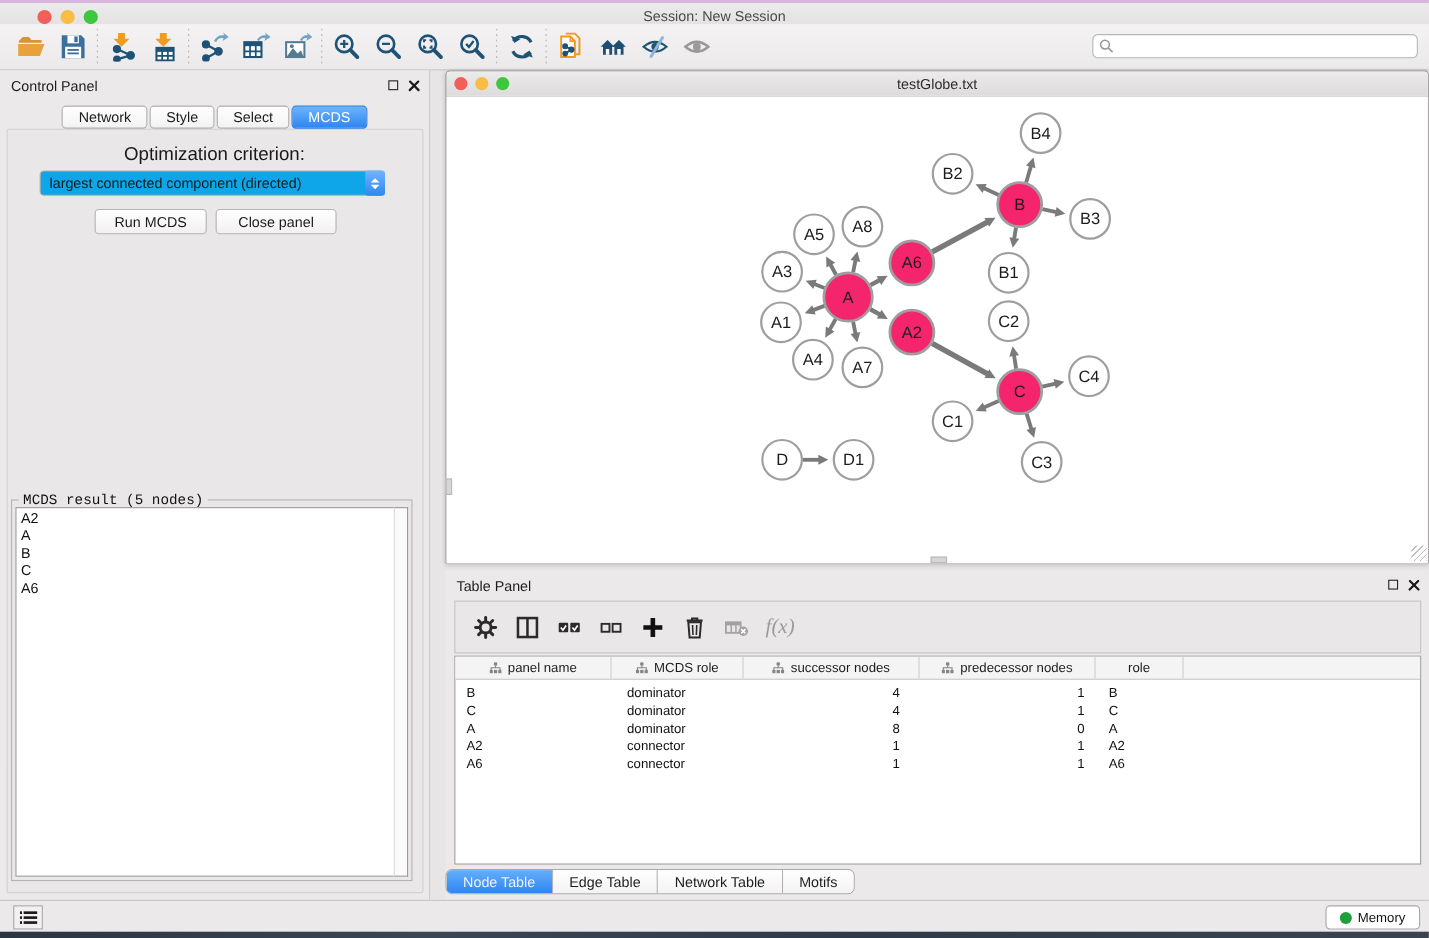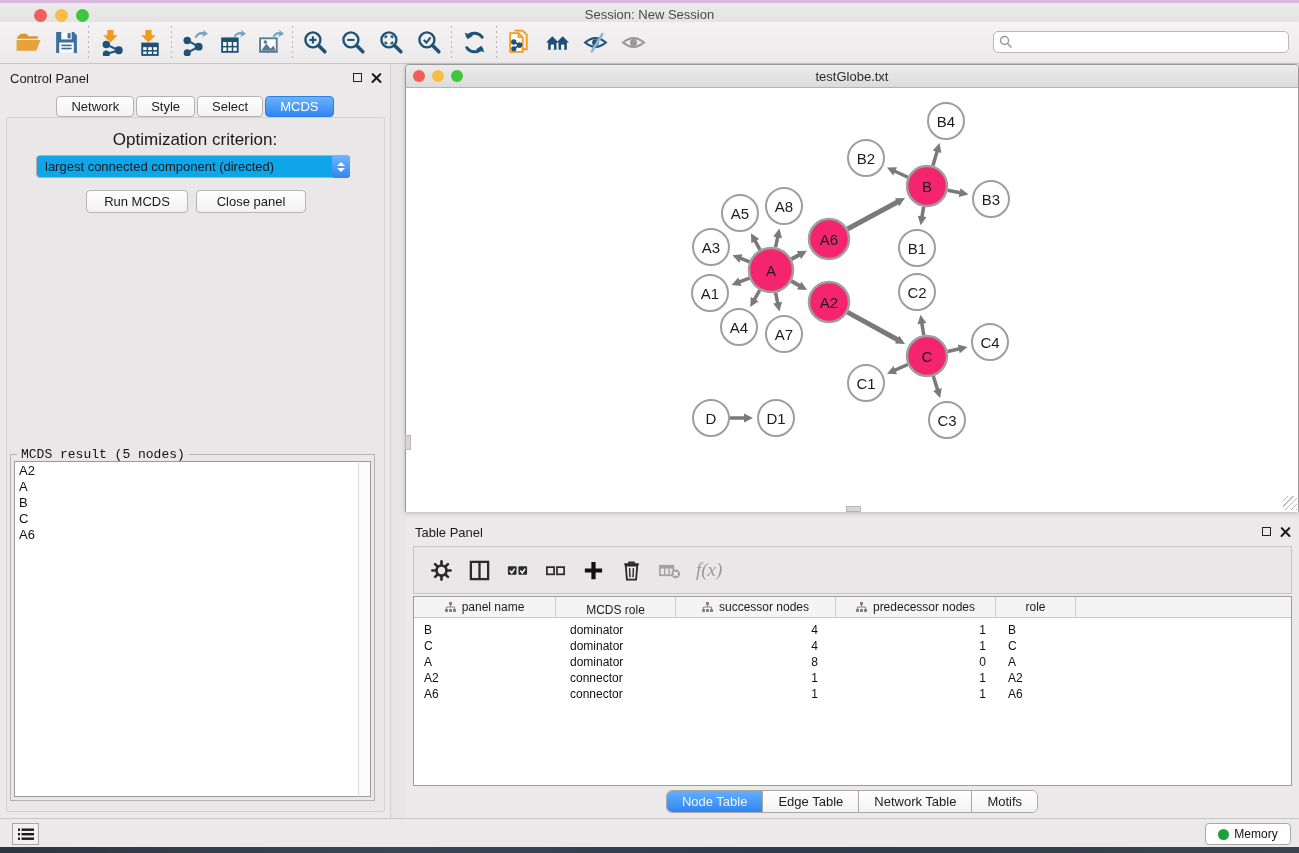--- a/index.html
+++ b/index.html
@@ -92,21 +92,21 @@
 
   .tbl { position:absolute; left:8px; top:78px; width:879px; height:190px; background:#fff; border:1px solid #9d9b9b; }
   .tbl-head { display:flex; height:21px; background:#f5f4f4; border-bottom:1px solid #c9c7c7; }
   .tbl-hcell { display:flex; align-items:center; justify-content:center; gap:6px; font-size:12px; color:#1c1c1c;
     border-right:1px solid #cfcdcd; position:relative; }
   .tbl-hcell:last-child { border-right:none; }
   .tbl-body { font-size:12px; color:#111; padding-top:4px; }
   .tbl-row { display:flex; height:16px; line-height:16px; }
   .tbl-cell { overflow:hidden; white-space:nowrap; }
 
-  .bottom-tabs { position:absolute; left:0; bottom:5px; width:100%; display:flex; justify-content:center; }
+  .bottom-tabs { position:absolute; left:0; bottom:5px; width:100%; display:flex; justify-content:flex-start; }
   .seg-group { display:flex; border:1px solid #a9a7a7; border-radius:6px; overflow:hidden; background:#fff; }
   .seg { height:21px; padding:0 15px; display:flex; align-items:center; font-size:13px; color:#1c1c1c;
     border-right:1px solid #a9a7a7; background:linear-gradient(#ffffff,#f3f3f3); }
   .seg:last-child { border-right:none; }
   .seg.active { background:linear-gradient(#64aefb,#2f86f2); color:#eef4fb; }
 
   
   .statusbar { position:absolute; left:0; top:818px; width:1299px; height:29px; background:#ebe9e9;
     border-top:1px solid #c8c6c6; }
   .list-btn { position:absolute; left:12px; top:4px; width:27px; height:22px; background:#f2f0f0;
@@ -503,21 +503,21 @@
               <g fill="#858383">
                 <rect x="4" y="0" width="3" height="3"></rect>
                 <rect x="0" y="7" width="3" height="3"></rect>
                 <rect x="4" y="7" width="3" height="3"></rect>
                 <rect x="8" y="7" width="3" height="3"></rect>
               </g>
               <path d="M5.5 3 V5 M1.5 7 V5 H9.5 V7" fill="none" stroke="#858383" stroke-width="1"></path>
             </svg>
             <span>panel name</span>
           </div>
-          <div class="tbl-hcell" style="width: 120px; flex-direction: column;">
+          <div class="tbl-hcell" style="width: 120px;">
             <svg width="11" height="11" viewBox="0 0 11 11">
               <g fill="#858383">
                 <rect x="4" y="0" width="3" height="3"></rect>
                 <rect x="0" y="7" width="3" height="3"></rect>
                 <rect x="4" y="7" width="3" height="3"></rect>
                 <rect x="8" y="7" width="3" height="3"></rect>
               </g>
               <path d="M5.5 3 V5 M1.5 7 V5 H9.5 V7" fill="none" stroke="#858383" stroke-width="1"></path>
             </svg>
             <span>MCDS role</span>

